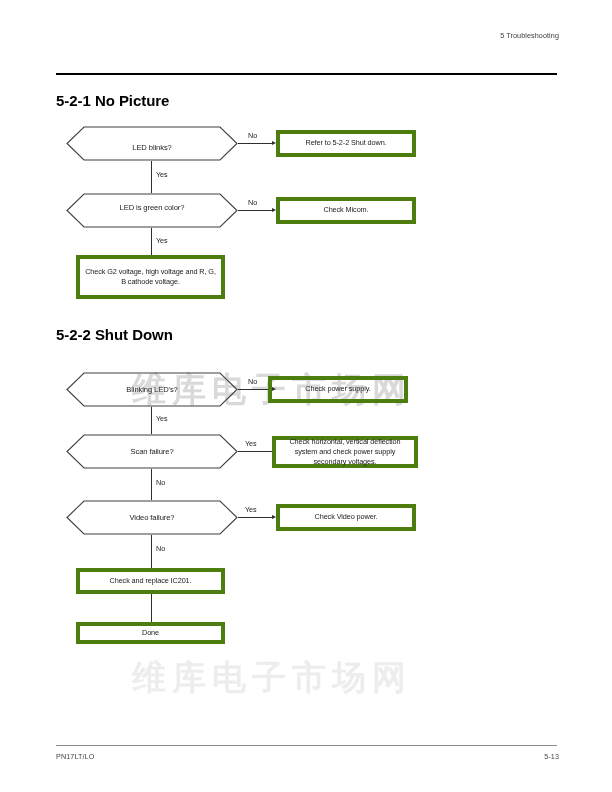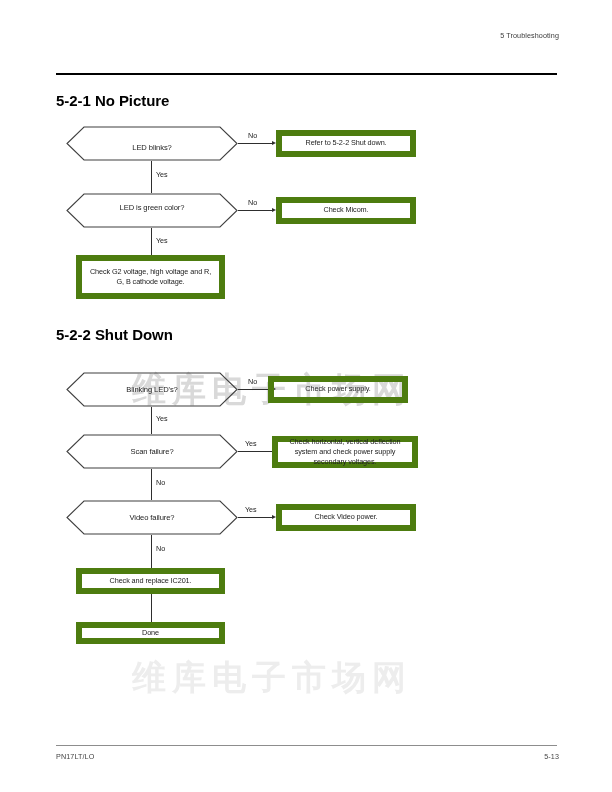--- a/index.html
+++ b/index.html
@@ -76,21 +76,21 @@
     align-items: center;
     justify-content: center;
     font-size: 7.6px;
     color: #222;
     letter-spacing: -0.1px;
   }
 
   .rbox {
     position: absolute;
     box-sizing: border-box;
-    border: 6px solid #4d7c0f;
+    border: 4px solid #4d7c0f;
     background: transparent;
     display: flex;
     align-items: center;
     justify-content: center;
     text-align: center;
     font-size: 7.3px;
     line-height: 1.38;
     color: #222;
     letter-spacing: -0.1px;
     padding: 0 4px;

